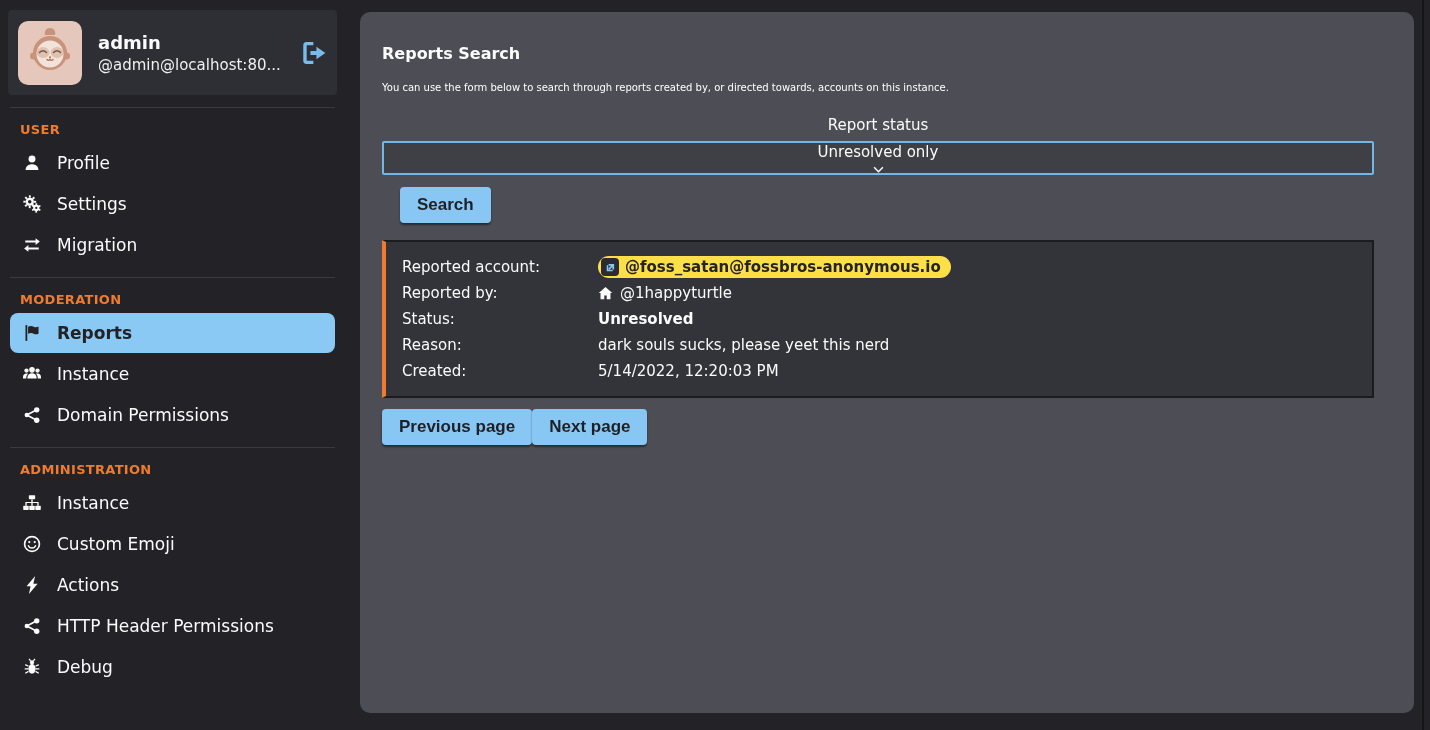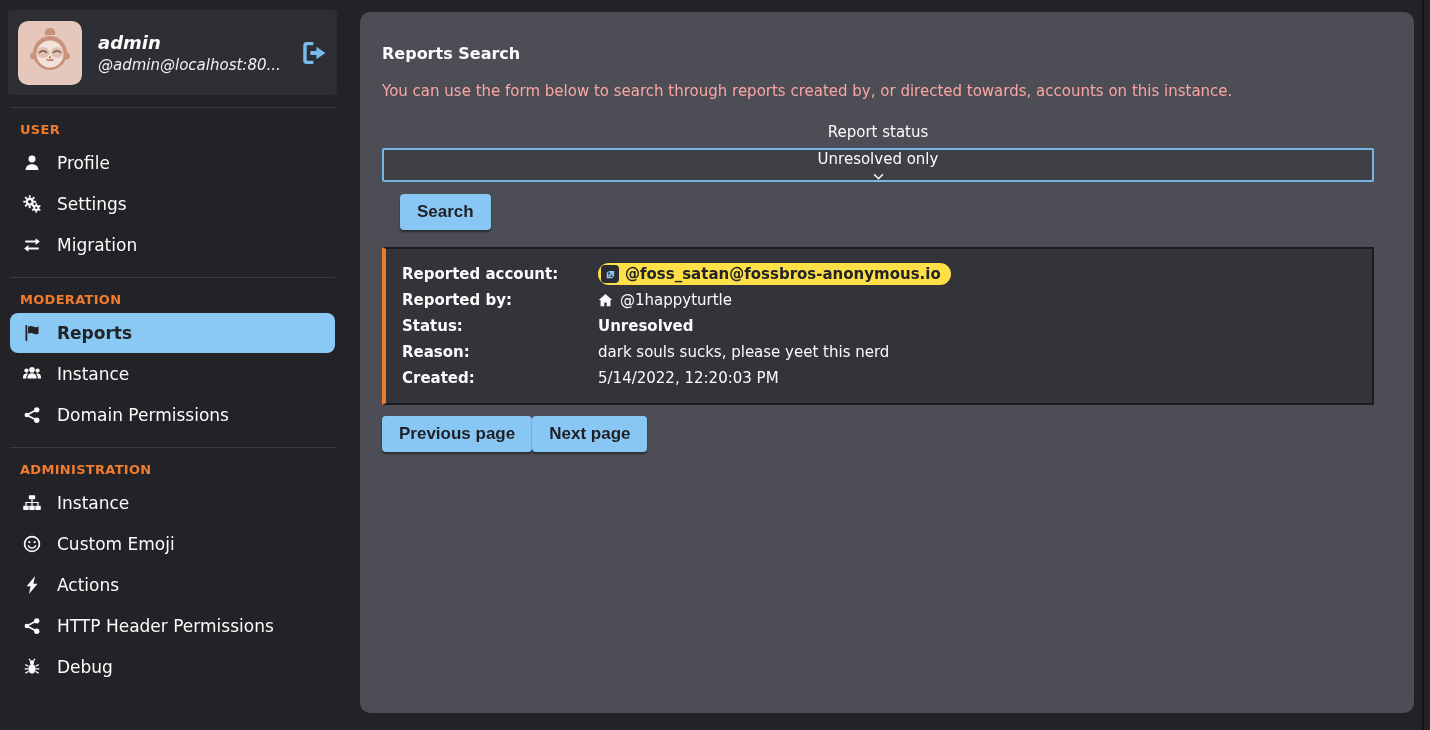--- a/index.html
+++ b/index.html
@@ -8,21 +8,21 @@
     font-family:"DejaVu Sans","Liberation Sans",sans-serif;
     background:#232327; color:#fbfbfb; position:relative;
   }
   
   .sidebar { position:absolute; left:0; top:0; width:345px; height:100%; padding:10px 8px; }
   .user-box {
     display:flex; align-items:center; gap:16px; background:#2e2f35;
     border-radius:4px; padding:10px; height:85px;
   }
   .avatar { width:64px; height:64px; border-radius:8px; flex:0 0 64px; }
-  .user-meta { flex:1; min-width:0;font-style:italic; }
+  .user-meta { flex:1; min-width:0; }
   .user-name { font-size:18px; font-weight:700; line-height:1.35; }
   .user-handle { font-size:15px; color:#f0f0f0; white-space:nowrap; }
   .logout { color:#79bbea; width:26px; height:26px; cursor:pointer; flex:0 0 26px; }
   .side-hr { border:none; border-top:1px solid #3a3b41; margin:12px 2px; }
   .section-label {
     color:#ef7b2e; font-size:13px; font-weight:700; letter-spacing:.3px;
     margin:14px 12px 6px; 
   }
   .nav-item {
     display:flex; align-items:center; gap:15px; padding:10px 12px; margin:1px 2px;
@@ -30,40 +30,40 @@
   }
   .nav-item .icn { width:20px; display:flex; justify-content:center; align-items:center; }
   .nav-item .icn svg { width:18px; height:18px; }
   .nav-item.selected { background:#8bc9f5; color:#222227; font-weight:700; }
   
   .panel {
     position:absolute; left:360px; top:12px; right:16px; bottom:17px;
     background:#4d4e55; border-radius:10px; padding:32px 40px 20px 22px;
   }
   .page-title { font-size:16px; font-weight:700; }
-  .page-desc { font-size:15px; margin-top:19px; color:#fca5a5; }
+  .page-desc { font-size:10px; margin-top:19px; color:#ffffff; }
   .field-label { font-size:15px; font-weight:400; margin-top:23px;text-align:center; }
   .select {
     margin-top:7px; height:34px; background:#3f4046; border:2px solid #74b7e4;
     border-radius:2px; display:flex; align-items:center; justify-content:space-between;
     padding:0 13px; font-size:15px; cursor:pointer;flex-direction:column;
   }
   .btn {
     display:inline-block; background:#88c7f3; color:#1f2026; font-weight:700;
     font-size:17px; padding:8px 17px; border-radius:4px; border:none; cursor:pointer;
     box-shadow:0 2px 2px rgba(0,0,0,.45);
   }
   .search-btn { margin-top:12px;margin-left:18px; }
   
   .report-card {
     margin-top:17px; background:#33343a; border:2px solid #1b1c20;
     border-left:4px solid #ef7b2e; padding:12px 16px; font-size:15px;
   }
   .rrow { display:grid; grid-template-columns:196px 1fr; align-items:center; min-height:26px; }
-  .rlabel { font-weight:700; }
+  .rlabel { font-weight:400; }
   .rvalue { display:flex; align-items:center; gap:7px; }
   .bold-val { font-weight:700; }
   .acct-pill {
     display:inline-flex; align-items:center; gap:6px; background:#fde047;
     border-radius:999px; padding:2px 10px 2px 3px; color:#232328;
     font-weight:700; cursor:pointer;
   }
   .ext-sq {
     width:18px; height:18px; background:#2b2c32; border-radius:4px;
     display:flex; align-items:center; justify-content:center;

